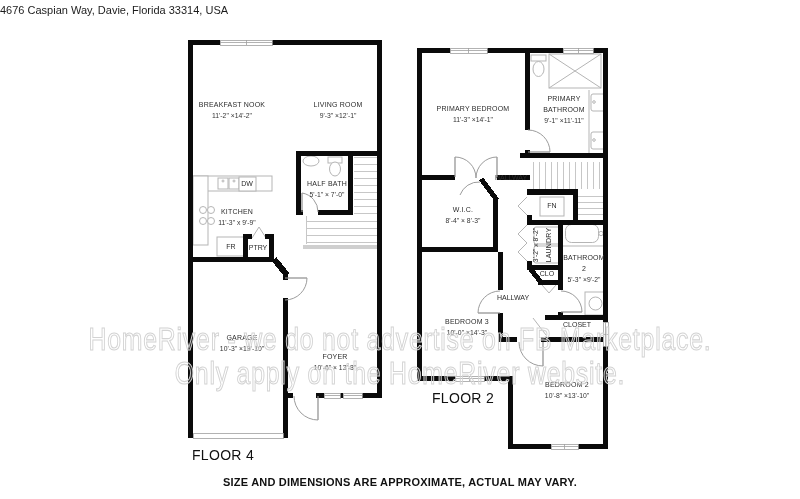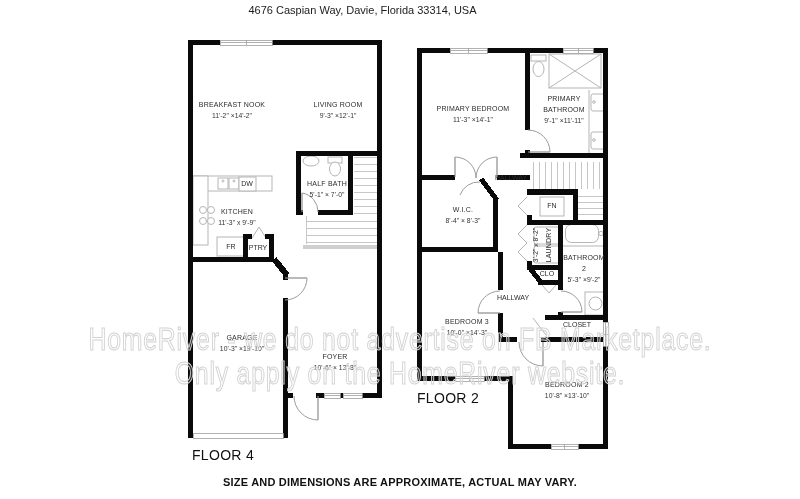--- a/index.html
+++ b/index.html
@@ -1,18 +1,18 @@
 <!DOCTYPE html>
 <html><head>
 <meta charset="utf-8">
 <style>
   html,body{margin:0;padding:0;background:#fff;}
   #page{position:relative;width:800px;height:499px;background:#ffffff;overflow:hidden;
         font-family:"Liberation Sans", sans-serif;}
-  .addr{position:absolute;top:4px;left:0;width:725px;text-align:center;
+  .addr{position:absolute;top:4px;left:0;width:725px;text-align:left;
         font-size:11px;color:#1c1c1c;}
   .disclaimer{position:absolute;top:476px;left:0;width:800px;text-align:center;
         font-size:11px;font-weight:bold;color:#111;letter-spacing:.2px;}
   .floor-label{position:absolute;font-size:14px;color:#111;letter-spacing:.3px;}
   .rlabel{position:absolute;transform:translate(-50%,-50%);text-align:center;
         color:#2b2b2b;line-height:1.55;}
   .rname{font-size:7px;letter-spacing:.2px;white-space:nowrap;}
   .rname.wrap{white-space:normal;}
   .rdims{font-size:6.8px;white-space:nowrap;color:#333;}
   .tiny{font-size:7px;}
@@ -301,19 +301,19 @@
   <div class="rlabel tiny" style="left:513px;top:298px">HALLWAY</div>
   <div class="rlabel" style="left:467px;top:328px">
     <div class="rname">BEDROOM 3</div>
     <div class="rdims">10'-0" ×14'-3"</div>
   </div>
   <div class="rlabel tiny" style="left:577px;top:325px">CLOSET</div>
   <div class="rlabel" style="left:567px;top:391px">
     <div class="rname">BEDROOM 2</div>
     <div class="rdims">10'-8" ×13'-10"</div>
   </div>
-  <div class="floor-label" style="left:417px;top:390px">FLOOR 2</div>
+  <div class="floor-label" style="left:432px;top:390px">FLOOR 2</div>
 
   <div class="wm-line" style="top:322px">HomeRiver - we do not advertise on FB Marketplace.</div>
   <div class="wm-line" style="top:356px">Only apply on the HomeRiver website.</div>
 
   <div class="disclaimer">SIZE AND DIMENSIONS ARE APPROXIMATE, ACTUAL MAY VARY.</div>
 </div>
 
 </body></html>

